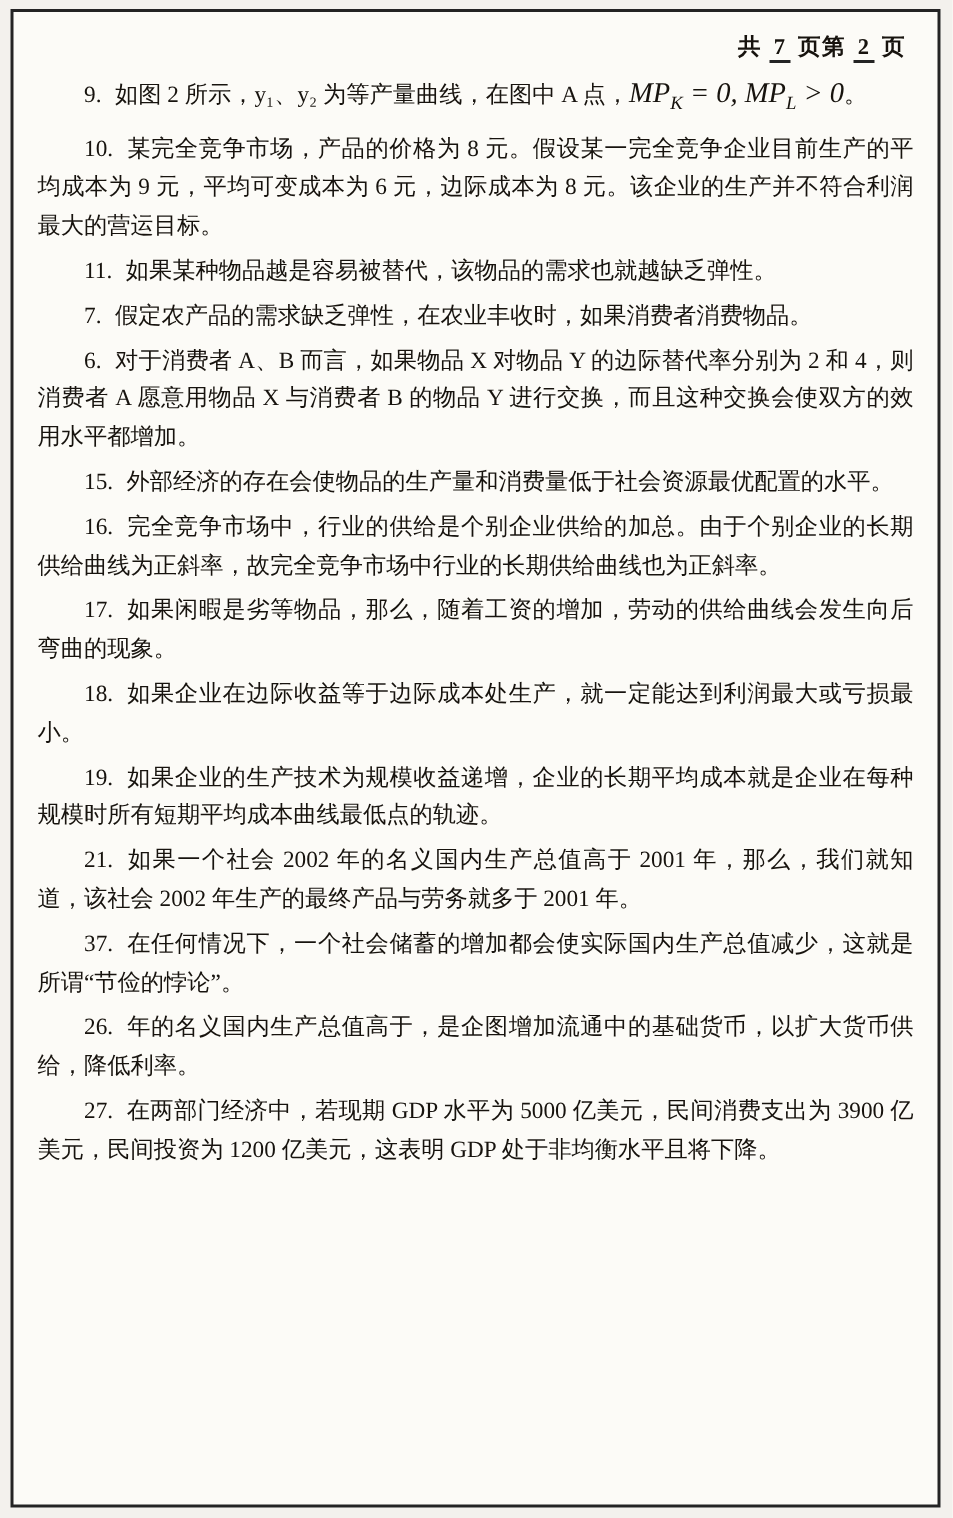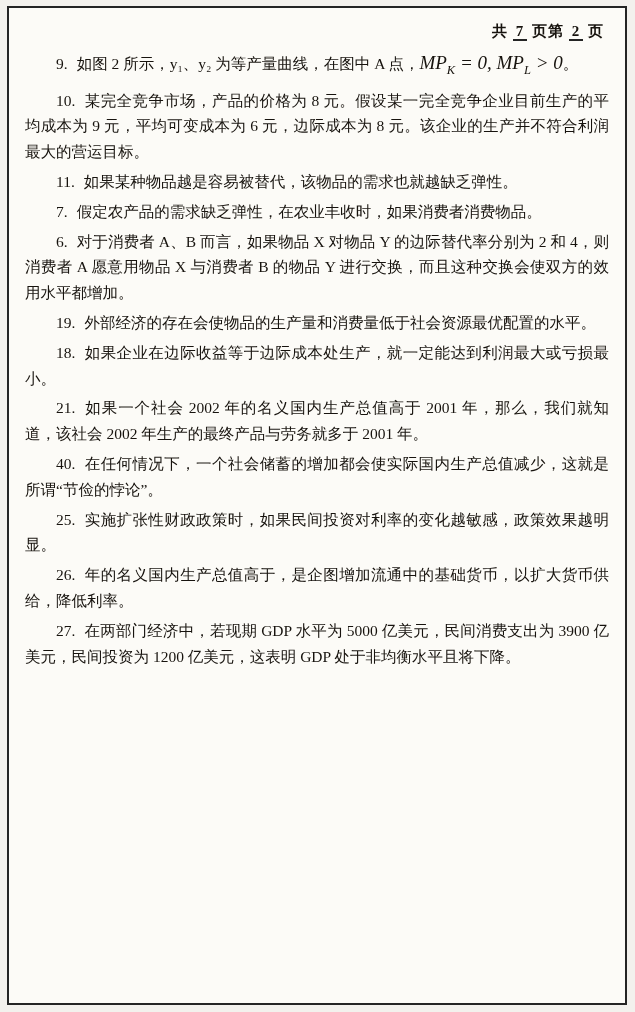--- a/index.html
+++ b/index.html
@@ -72,44 +72,50 @@
     <p class="q">
       <span class="qnum">7.</span><span>假定农产品的需求缺乏弹性，在农业丰收时，如果消费者消费物品。</span>
     </p>
 
 
     <p class="q">
       <span class="qnum">6.</span><span>对于消费者 A、B 而言，如果物品 X 对物品 Y 的边际替代率分别为 2 和 4，则消费者 A 愿意用物品 X 与消费者 B 的物品 Y 进行交换，而且这种交换会使双方的效用水平都增加。</span>
     </p>
 
     <p class="q">
-      <span class="qnum">19.</span><span>外部经济的存在会使物品的生产量和消费量低于社会资源最优配置的水平。</span>
+      <span class="qnum">15.</span><span>外部经济的存在会使物品的生产量和消费量低于社会资源最优配置的水平。</span>
     </p>
 
+    <p class="q">
+      <span class="qnum">16.</span><span>完全竞争市场中，行业的供给是个别企业供给的加总。由于个别企业的长期供给曲线为正斜率，故完全竞争市场中行业的长期供给曲线也为正斜率。</span>
+    </p>
 
+    <p class="q">
+      <span class="qnum">17.</span><span>如果闲暇是劣等物品，那么，随着工资的增加，劳动的供给曲线会发生向后弯曲的现象。</span>
+    </p>
 
     <p class="q">
       <span class="qnum">18.</span><span>如果企业在边际收益等于边际成本处生产，就一定能达到利润最大或亏损最小。</span>
     </p>
 
+    <p class="q">
+      <span class="qnum">19.</span><span>如果企业的生产技术为规模收益递增，企业的长期平均成本就是企业在每种规模时所有短期平均成本曲线最低点的轨迹。</span>
+    </p>
 
 
     <p class="q">
       <span class="qnum">21.</span><span>如果一个社会 2002 年的名义国内生产总值高于 2001 年，那么，我们就知道，该社会 2002 年生产的最终产品与劳务就多于 2001 年。</span>
     </p>
 
     <p class="q">
-      <span class="qnum">40.</span><span>在任何情况下，一个社会储蓄的增加都会使实际国内生产总值减少，这就是所谓“节俭的悖论”。</span>
+      <span class="qnum">37.</span><span>在任何情况下，一个社会储蓄的增加都会使实际国内生产总值减少，这就是所谓“节俭的悖论”。</span>
     </p>
 
 
 
-    <p class="q">
-      <span class="qnum">25.</span><span>实施扩张性财政政策时，如果民间投资对利率的变化越敏感，政策效果越明显。</span>
-    </p>
 
     <p class="q">
       <span class="qnum">26.</span><span>年的名义国内生产总值高于，是企图增加流通中的基础货币，以扩大货币供给，降低利率。</span>
     </p>
 
     <p class="q">
       <span class="qnum">27.</span><span>在两部门经济中，若现期 GDP 水平为 5000 亿美元，民间消费支出为 3900 亿美元，民间投资为 1200 亿美元，这表明 GDP 处于非均衡水平且将下降。</span>
     </p>
 
   </div>

